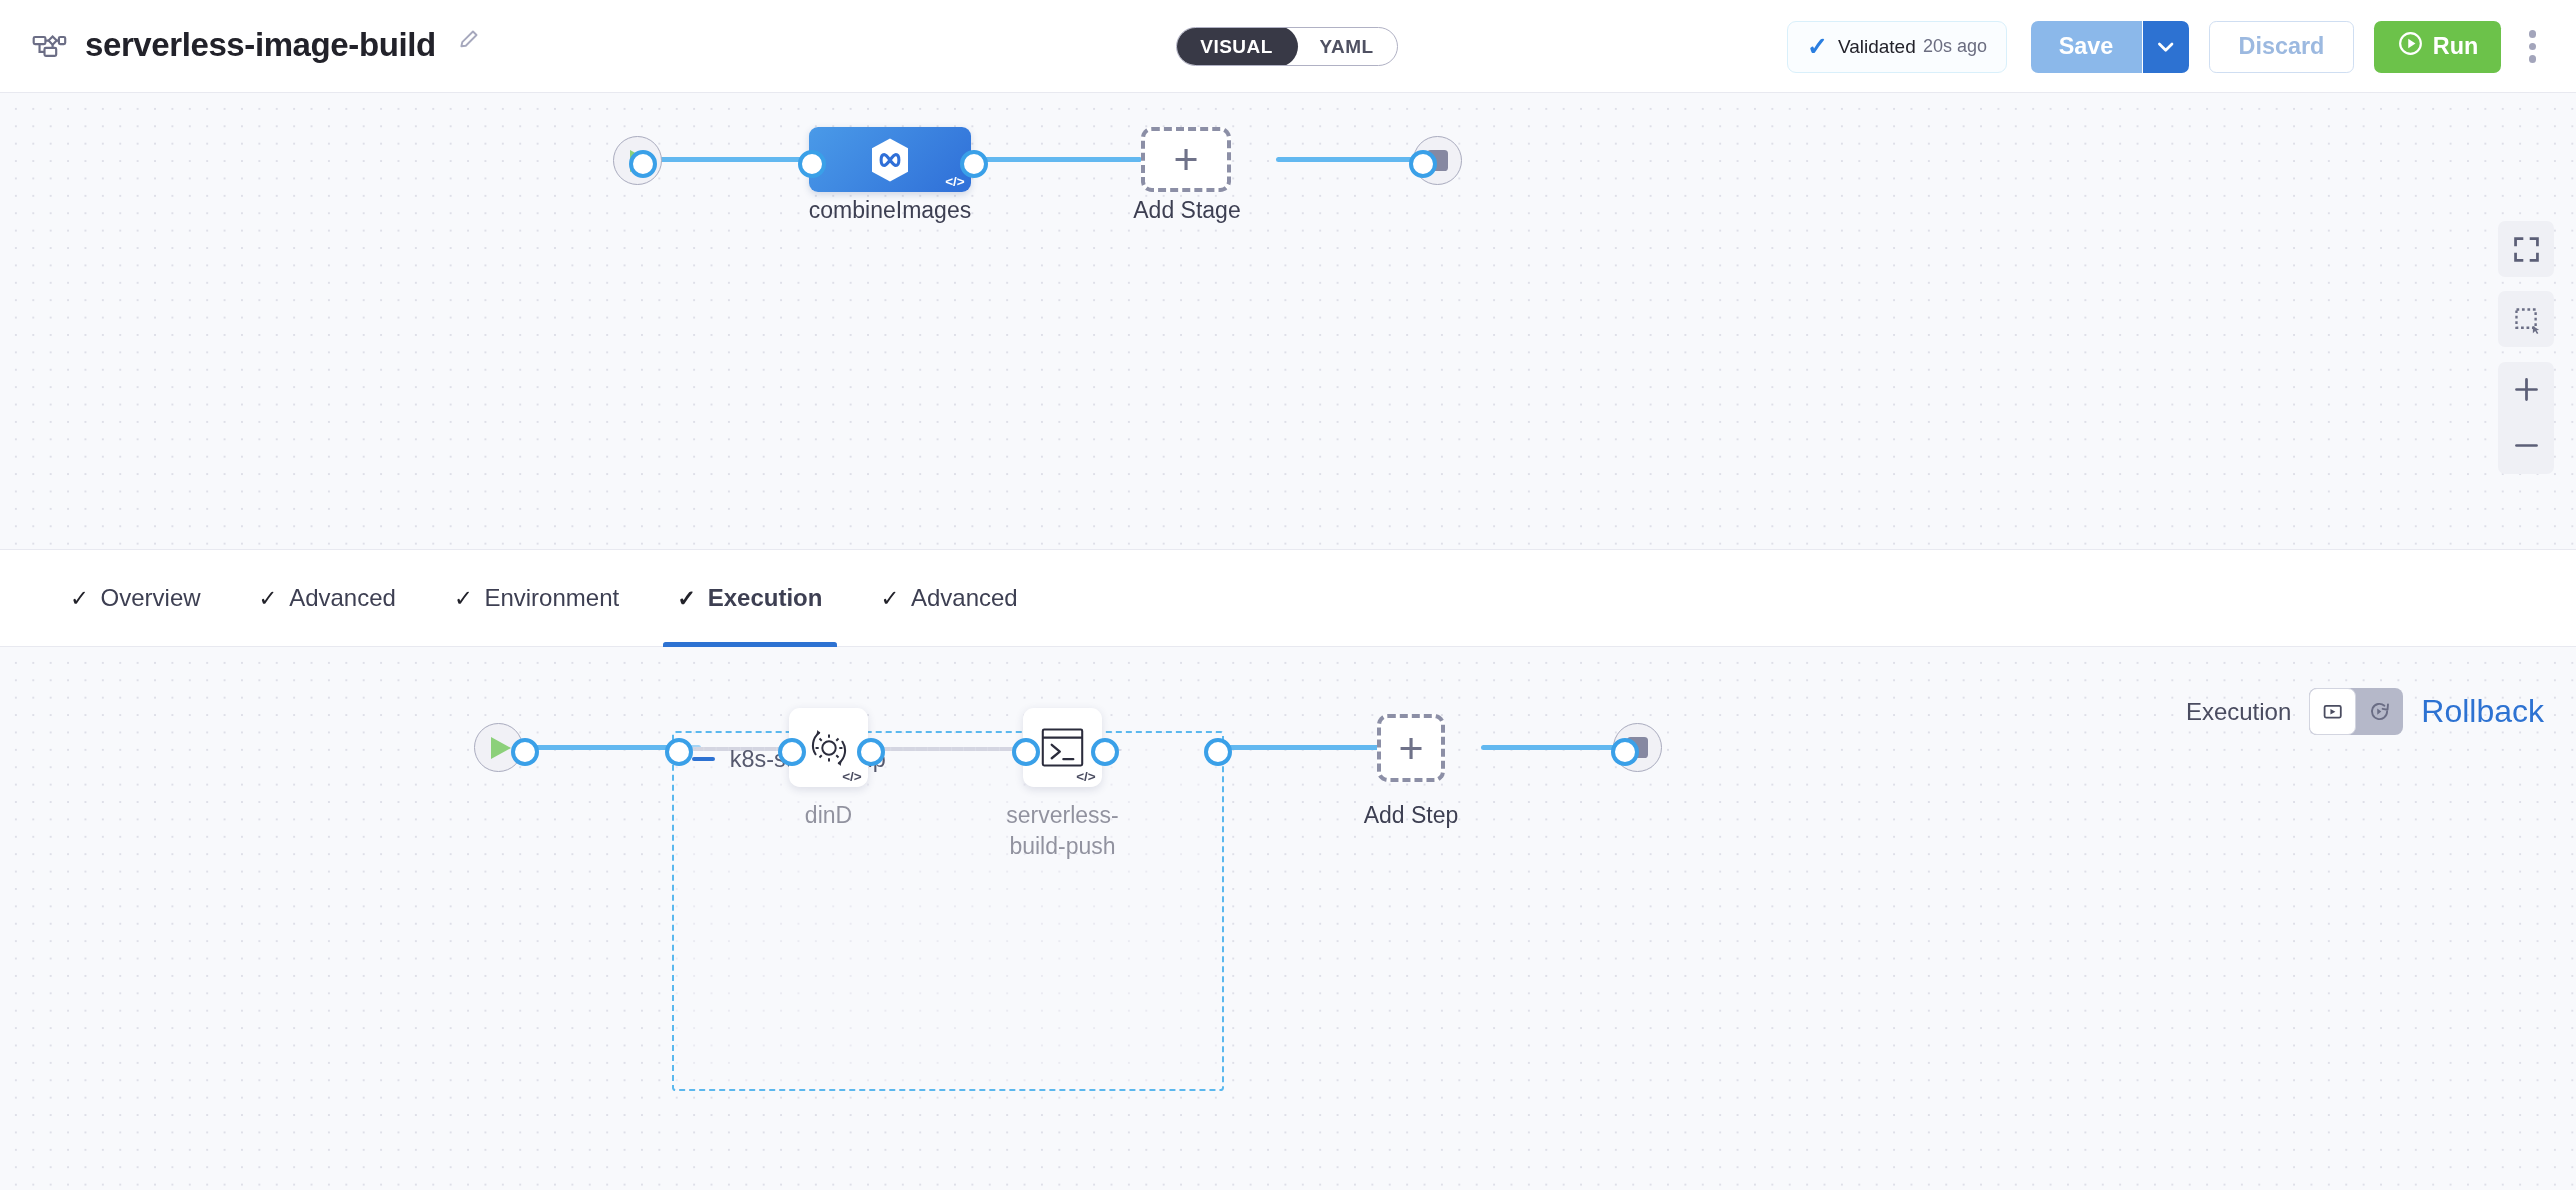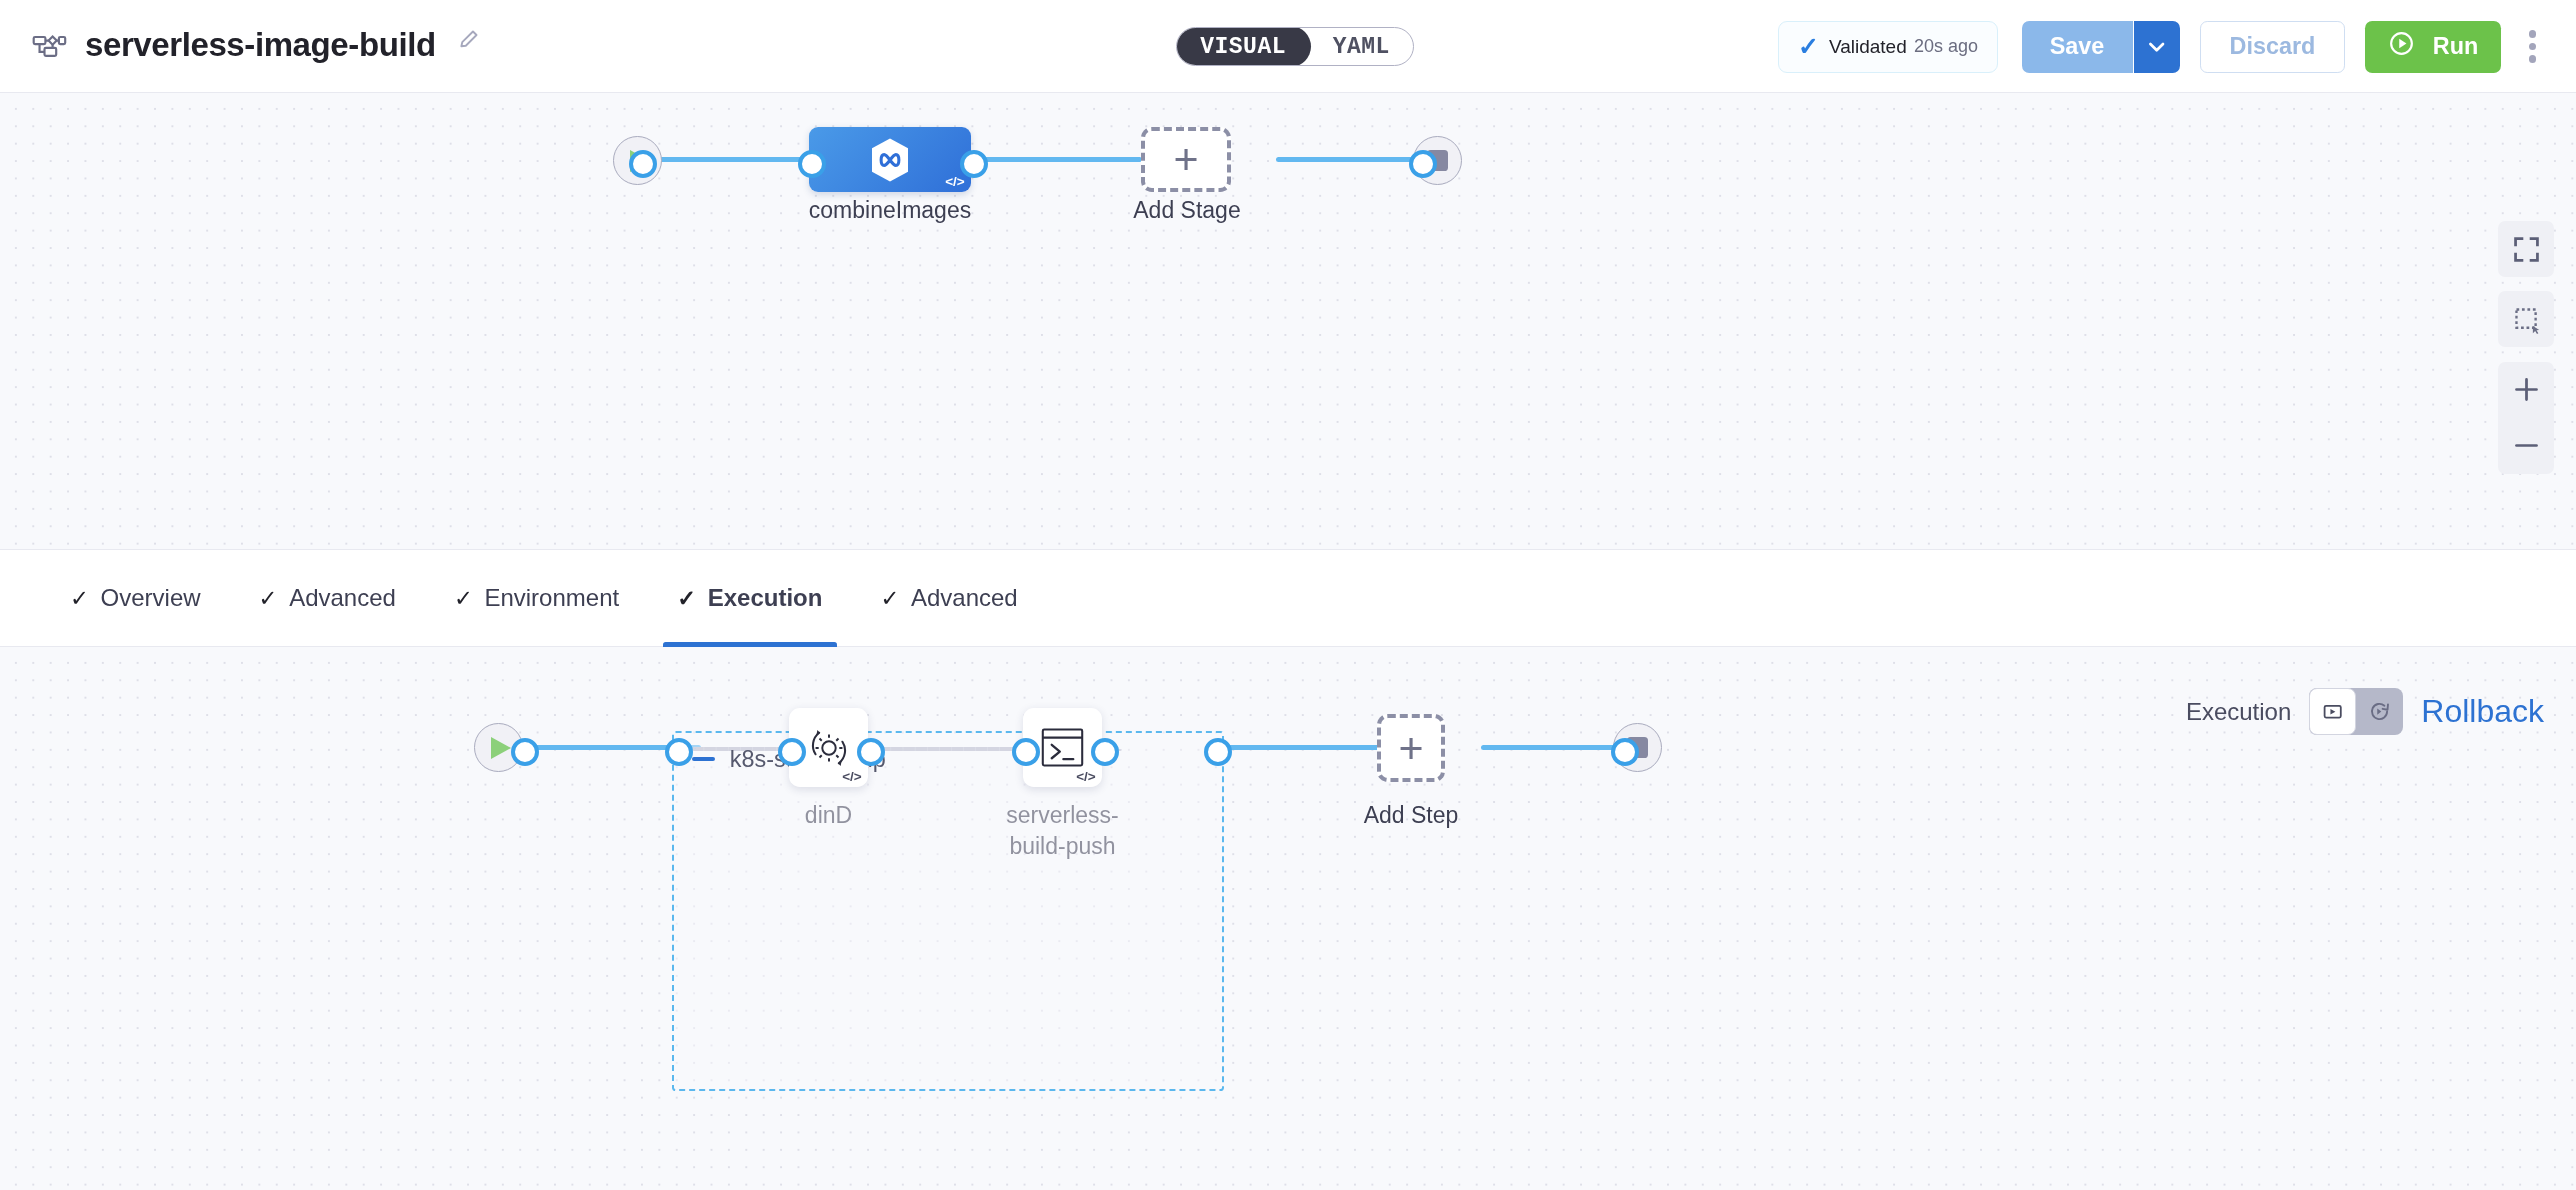--- a/index.html
+++ b/index.html
@@ -28,22 +28,22 @@
   .hdr-center {
     position: absolute; left: 1176px; top: 27px;
   }
   .vy-toggle {
     display: flex; align-items: stretch;
     border: 1.8px solid #b0b1c4; border-radius: 21.6px;
     height: 39px; background: #ffffff; overflow: hidden;
   }
   .vy-seg {
     display: flex; align-items: center; justify-content: center;
-    font-size: 23px; font-weight: bold; letter-spacing: 0.5px;
-    padding: 0 23.4px; cursor: pointer; font-family: Liberation Mono, monospace;
+    font-size: 19px; font-weight: bold; letter-spacing: 0.5px;
+    padding: 0 23.4px; cursor: pointer;
   }
   .vy-seg.active { background: #383946; color: #ffffff; border-radius: 21.6px; margin: -1.8px; padding: 0 25px; }
   .vy-seg.inactive { color: #4f5162; }
 
   .hdr-right {
     position: absolute; right: 0; top: 0; height: 93px;
     display: flex; align-items: center; gap: 0px; padding-right: 23.4px;
   }
   .validated-badge {
     display:flex; align-items:center; gap: 10px;
@@ -69,21 +69,21 @@
   }
   .discard-btn {
     border: 1.8px solid #cfdef2; border-radius: 7.2px; background: #ffffff;
     color: #9cb9e0; font-size: 23.4px; font-weight: bold;
     height: 52px; padding: 0 29px;
     display:flex; align-items:center; justify-content:center; cursor:pointer;
     margin-right: 20px;
   }
   .run-btn {
     background: #6cc24a; color: #ffffff; border-radius: 7.2px;
-    height: 52px; padding: 0 22.5px; display:flex; align-items:center; gap: 18px;
+    height: 52px; padding: 0 22.5px; display:flex; align-items:center; gap: 9px;
     font-size: 23.4px; font-weight: bold; cursor:pointer; margin-right: 10.8px;
   }
   .kebab { width: 41px; height: 52px; display:flex; flex-direction:column; align-items:center; justify-content:center; gap: 5.4px; cursor:pointer;}
   .kebab span { width: 7.2px; height: 7.2px; border-radius: 50%; background: #a3a5bb; display:block; }
 
   
   .canvas {
     position: absolute; left: 0;
     background-color: #f8f9fc;
     background-image: radial-gradient(#dedfe8 1.3px, transparent 1.3px);

